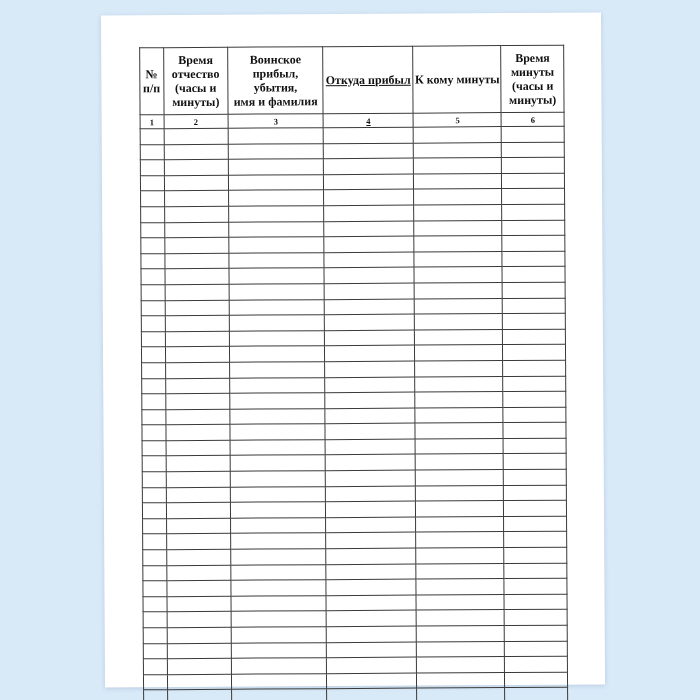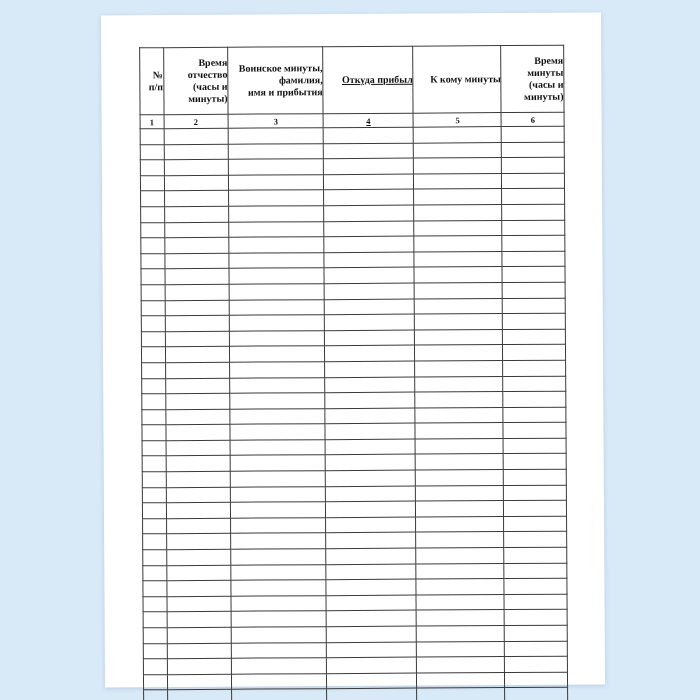--- a/index.html
+++ b/index.html
@@ -41,23 +41,23 @@
     table-layout: fixed;
   }
   table.journal td,
   table.journal th {
     border: 1px solid #3b3b3b;
     padding: 0;
     margin: 0;
   }
   thead th {
     font-weight: bold;
-    font-size: 10px;
+    font-size: 12px;
     line-height: 1.18;
-    text-align: right;
+    text-align: center;
     vertical-align: middle;
     height: 66px;
     padding: 2px 2px;
     color: #111;
   }
   thead th .hdr-line {
     display: block;
   }
   tr.numrow td {
     font-size: 8.5px;
@@ -90,23 +90,23 @@
                 <span class="hdr-line">№</span>
                 <span class="hdr-line">п/п</span>
               </th>
             <th class="c2">
                 <span class="hdr-line">Время</span>
                 <span class="hdr-line">отчество</span>
                 <span class="hdr-line">(часы и</span>
                 <span class="hdr-line">минуты)</span>
               </th>
             <th class="c3">
-                <span class="hdr-line">Воинское минуты,</span>
-                <span class="hdr-line">фамилия,</span>
-                <span class="hdr-line">имя и прибытия</span>
+                <span class="hdr-line">Воинское прибыл,</span>
+                <span class="hdr-line">убытия,</span>
+                <span class="hdr-line">имя и фамилия</span>
               </th>
             <th class="c4">
                 <span class="hdr-line">Откуда прибыл</span>
               </th>
             <th class="c5">
                 <span class="hdr-line">К кому минуты</span>
               </th>
             <th class="c6">
                 <span class="hdr-line">Время</span>
                 <span class="hdr-line">минуты</span>

